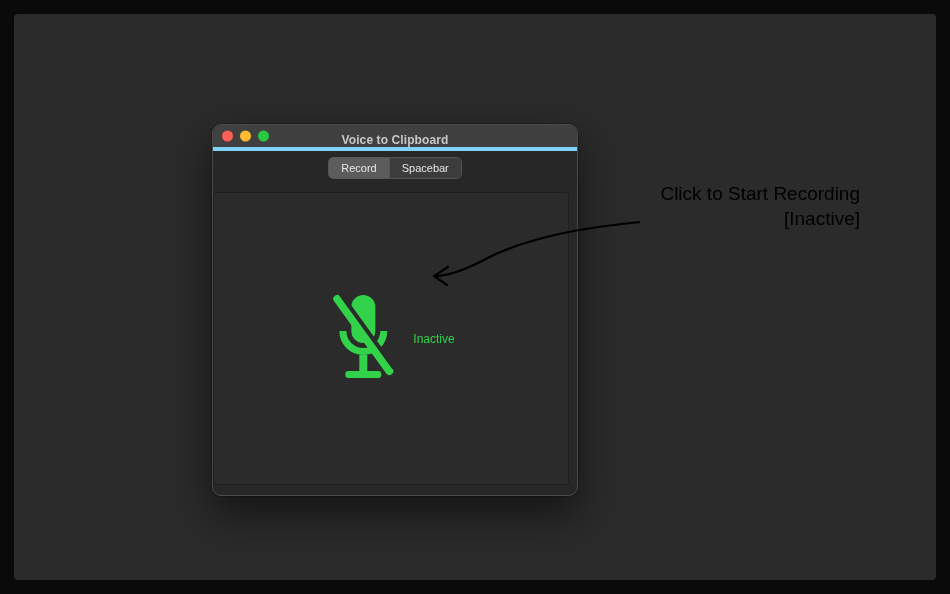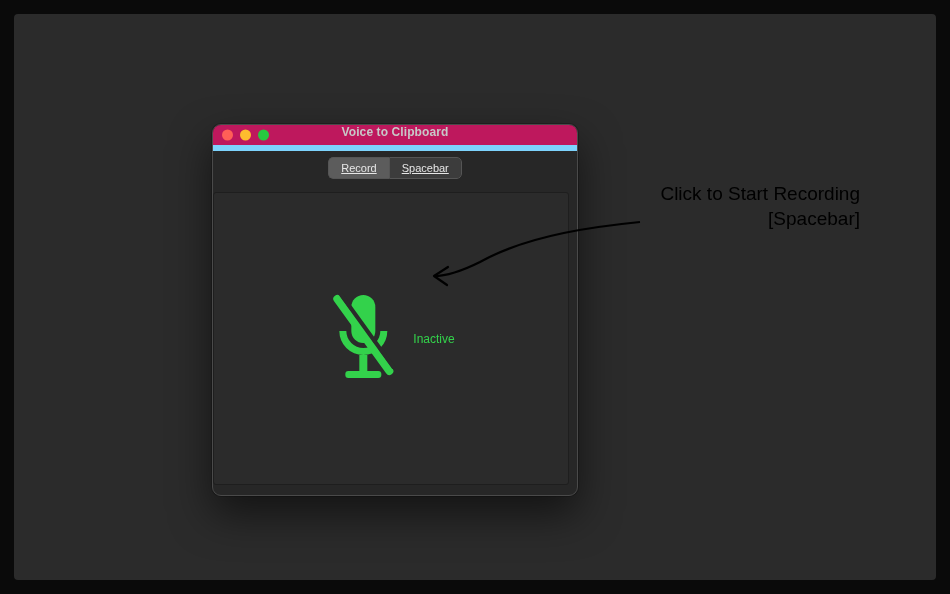--- a/index.html
+++ b/index.html
@@ -24,25 +24,25 @@
     background: #272727;
     border: 1px solid #4a4a4a;
     border-radius: 9px;
     box-shadow: 0 18px 40px rgba(0,0,0,0.55), 0 0 0 1px rgba(0,0,0,0.2);
     display: flex;
     flex-direction: column;
     overflow: hidden;
   }
   .titlebar {
     height: 26px;
-    background: #be185d;
+    background: #404040;
     display: flex;
-    align-items: flex-start;
+    align-items: flex-end;
     position: relative;
-    border-bottom: 6px solid #7dd3fc;
+    border-bottom: 4px solid #7dd3fc;
   }
   .traffic-lights {
     position: absolute;
     left: 9px; top: 50%; transform: translateY(-50%);
     display: flex; gap: 7px;
   }
   .dot { width: 11px; height: 11px; border-radius: 50%; }
   .dot.red { background: #ff5f57; }
   .dot.yellow { background: #febc2e; }
   .dot.green { background: #28c840; }
@@ -66,21 +66,20 @@
     overflow: hidden;
   }
   .seg-btn {
     font-size: 11px;
     color: #e6e6e6;
     padding: 3px 12px;
     background: #3c3c3c;
     border: 1px solid #555;
     cursor: pointer;
     line-height: 14px;
-    text-decoration: underline;
   }
   .seg-btn.active {
     background: #5c5c5c;
   }
   .seg-btn:first-child { border-right: none; border-radius: 5px 0 0 5px; }
   .seg-btn:last-child { border-radius: 0 5px 5px 0; }
   .content {
     flex: 1;
     padding: 6px 8px 10px 0;
   }
@@ -166,16 +165,16 @@
 
   </div>
 
   <svg class="arrow-svg" width="230" height="80" viewBox="0 0 230 80">
     <path d="M220 8 C 180 12, 110 20, 60 48 C 40 58, 26 62, 14 62" fill="none" stroke="#000" stroke-width="2.2"></path>
     <path d="M14 62 L28 53 M14 62 L27 71" fill="none" stroke="#000" stroke-width="2.2" stroke-linecap="round"></path>
   </svg>
 
   <div class="annotation">
     <div>Click to Start Recording</div>
-    <div>[Spacebar]</div>
+    <div>[Inactive]</div>
   </div>
 
 </div>
 
 </body></html>

